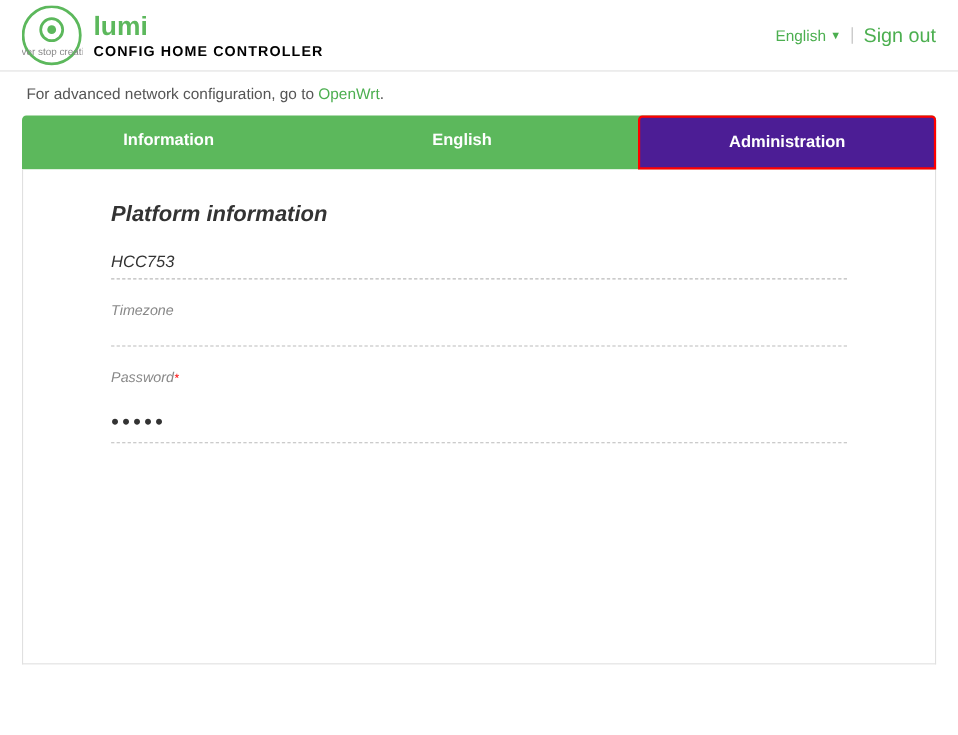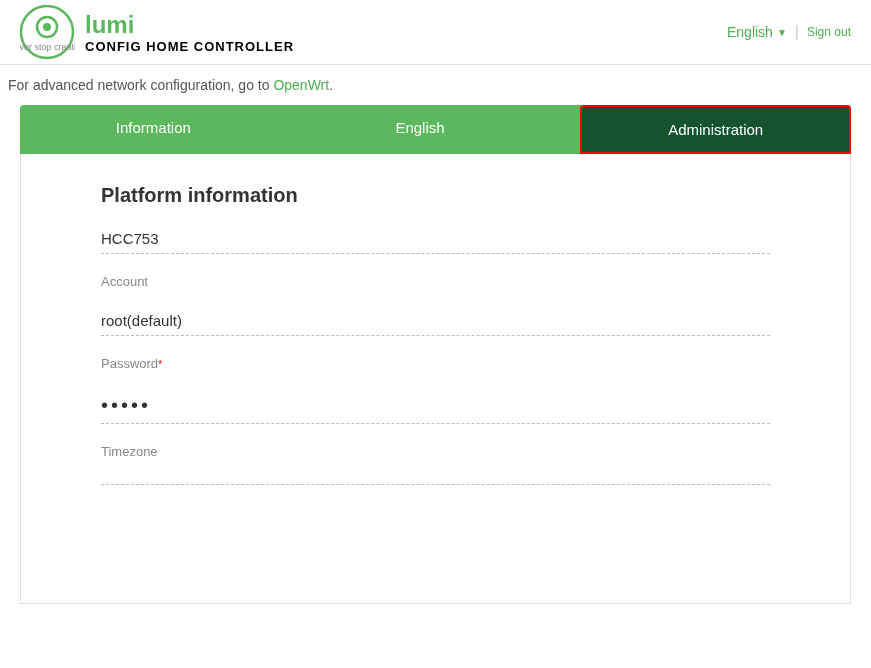--- a/index.html
+++ b/index.html
@@ -45,68 +45,70 @@
       font-size: 14px;
       cursor: pointer;
       background: none;
       border: none;
       display: flex;
       align-items: center;
       gap: 4px;
     }
     .signout-btn {
       color: #4CAF50;
-      font-size: 12px;
+      font-size: 18px;
       cursor: pointer;
       background: none;
       border: none;
     }
 
     
     .notice-bar {
-      padding: 12px 8px;
+      padding: 12px 24px;
       font-size: 14px;
       color: #555;
     }
     .notice-bar a {
       color: #4CAF50;
       text-decoration: none;
     }
 
     
     .tabs {
       display: flex;
       background: #5cb85c;
       margin: 0 20px;
       border-radius: 4px 4px 0 0;
+      font-weight: bold;
     }
     .tab {
       flex: 1;
       padding: 14px 10px;
       text-align: center;
       color: #fff;
       font-size: 15px;
       cursor: pointer;
       border-radius: 4px 4px 0 0;
     }
     .tab.active {
-      background: #14532d;
+      background: #4c1d95;
       border: 2.5px solid red;
       border-radius: 4px 4px 0 0;
       margin-left: 27px;
     }
 
     
     .content-area {
       margin: 0 20px;
       background: #fff;
       border: 1px solid #e0e0e0;
       border-top: none;
       padding: 20px 80px 38px 80px;
       min-height: 450px;
+      font-style: italic;
     }
 
     .section-title {
       font-size: 20px;
       font-weight: bold;
       color: #333;
       margin-bottom: 20px;
       margin-top: 10px;
     }
 
@@ -201,34 +203,30 @@
     <div class="section-title">Platform information</div>
     <div class="field-group">
       <span class="field-value">HCC753</span>
     </div>
   </div>
 
   <div class="section-divider"></div>
 
   <div>
 
+
     <div class="field-group">
-      <div class="field-label">Account</div>
-      <span class="field-value">root(default)</span>
+      <div class="field-label">Timezone</div>
+      <div class="timezone-empty"></div>
     </div>
 
     <div class="field-group">
       <div class="field-label">
         <span>Password</span><span class="required">*</span>
       </div>
       <span class="field-value password-dots">•••••</span>
     </div>
-
-    <div class="field-group">
-      <div class="field-label">Timezone</div>
-      <div class="timezone-empty"></div>
-    </div>
   </div>
 
   <div class="section-divider"></div>
 
 
 </div>
 
 </body></html>

